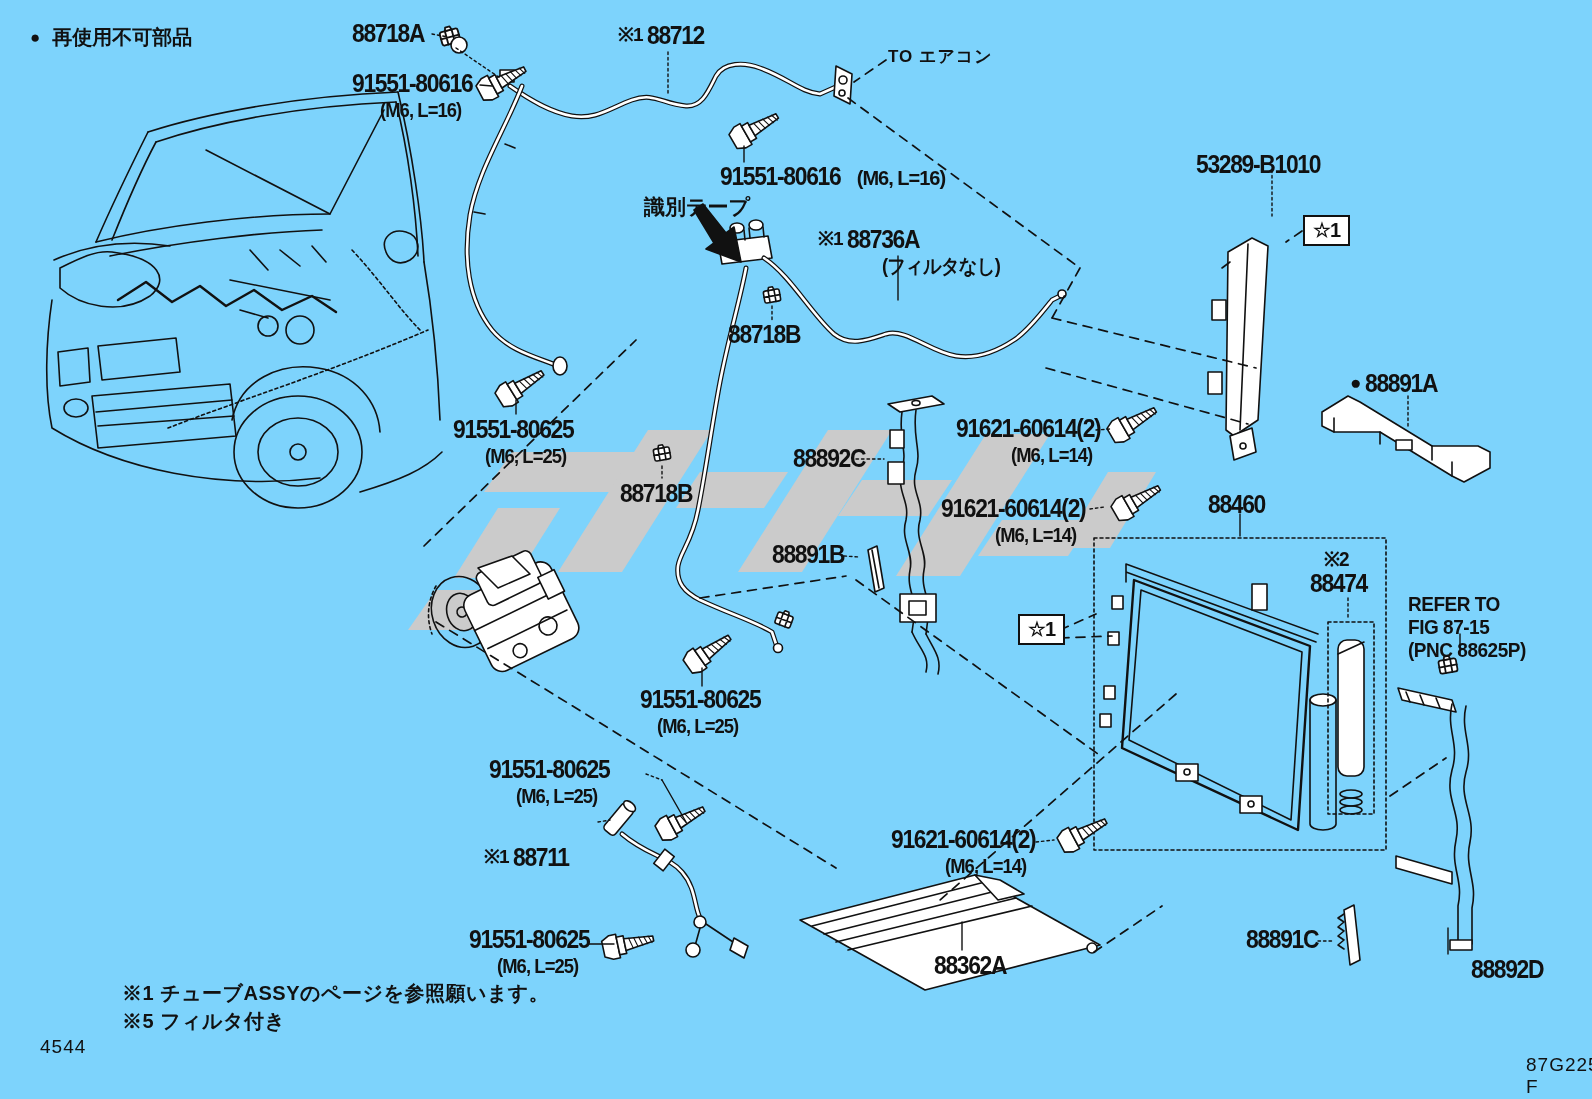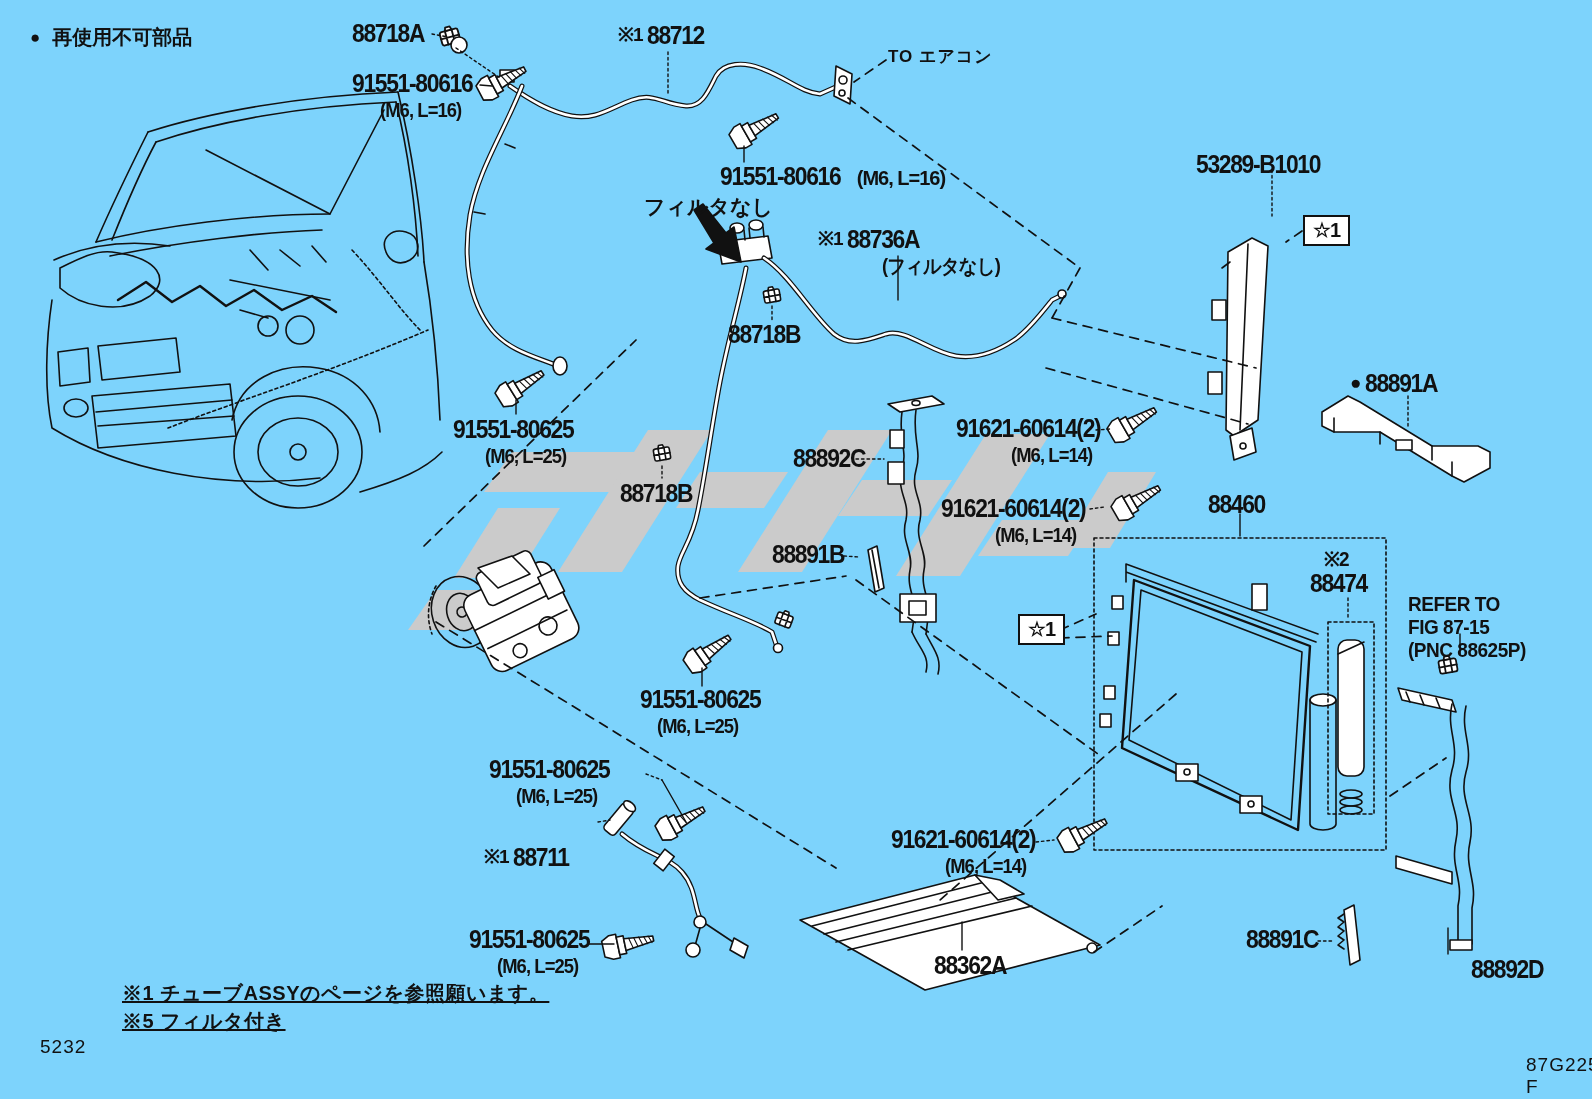--- a/index.html
+++ b/index.html
@@ -24,21 +24,21 @@
   .callout .sub{display:block;font-weight:700;font-size:20px;letter-spacing:-1px;margin-top:3px;
                 transform:scaleX(.92);transform-origin:0 0;}
   .callout.jp .main{font-size:21px;letter-spacing:0;transform:none;}
   .callout.jp-sm .main{font-size:17px;font-weight:700;letter-spacing:1px;transform:none;}
   .callout.mark .main{font-size:20px;letter-spacing:-1px;transform:scaleX(.95);}
   .callout.block .main{font-size:20px;letter-spacing:-.5px;transform:scaleX(.95);line-height:23px;}
   .starbox{position:absolute;border:2px solid #111;background:#fff;padding:1px 8px 2px 8px;
            font-weight:700;font-size:20px;letter-spacing:-1px;line-height:1.2;}
   .legend{position:absolute;left:30px;top:24px;font-size:20px;font-weight:600;}
   .legend .b{font-size:17px;margin-right:12px;vertical-align:1px;}
-  .note{position:absolute;font-size:20px;font-weight:600;letter-spacing:.5px;text-decoration:underline;}
+  .note{position:absolute;font-size:20px;font-weight:600;letter-spacing:.5px;}
   .code{position:absolute;font-size:19px;font-weight:400;letter-spacing:1px;}
 </style>
 </head>
 <body>
 
 <div class="canvas">
 
 <svg class="art" width="1592" height="1099" viewBox="0 0 1592 1099">
   <defs>
     <g id="bolt">
@@ -325,30 +325,30 @@
 
 <div class="legend">
   <span class="b">●</span><span>再使用不可部品</span>
 </div>
 
 <div class="starbox" style="left:1303px;top:215px;">☆1</div>
 <div class="starbox" style="left:1018px;top:614px;">☆1</div>
 
 <div class="note" style="left:122px;top:980px;">※1 チューブASSYのページを参照願います。</div>
 <div class="note" style="left:122px;top:1008px;">※5 フィルタ付き</div>
-<div class="code" style="left:40px;top:1036px;">5232</div>
+<div class="code" style="left:40px;top:1036px;">4544</div>
 <div class="code" style="left:1526px;top:1054px;">87G225-F</div>
 
 <div>
       <div class="callout" style="left: 352px; top: 20px;"><span class="main">88718A</span></div>
       <div class="callout" style="left: 352px; top: 70px;"><span class="main">91551-80616</span><span class="sub" style="margin-left: 28px;">(M6, L=16)</span></div>
       <div class="callout" style="left: 618px; top: 22px;"><span class="pre">※1</span><span class="main">88712</span></div>
       <div class="callout jp-sm" style="left: 888px; top: 48px; text-decoration: underline;"><span class="main">TO エアコン</span></div>
       <div class="callout" style="left: 676px; top: 163px; margin-left: 44px;"><span class="main">91551-80616</span><span class="tail">(M6, L=16)</span></div>
-      <div class="callout jp" style="left: 644px; top: 196px;"><span class="main">フィルタなし</span></div>
+      <div class="callout jp" style="left: 644px; top: 196px;"><span class="main">識別テープ</span></div>
       <div class="callout" style="left: 818px; top: 226px;"><span class="pre">※1</span><span class="main">88736A</span><span class="sub" style="margin-left: 64px;">(フィルタなし)</span></div>
       <div class="callout" style="left: 728px; top: 321px;"><span class="main">88718B</span></div>
       <div class="callout" style="left: 1196px; top: 151px;"><span class="main">53289-B1010</span></div>
       <div class="callout" style="left: 1350px; top: 370px;"><span class="pre">●</span><span class="main">88891A</span></div>
       <div class="callout" style="left: 453px; top: 416px;"><span class="main">91551-80625</span><span class="sub" style="margin-left: 32px;">(M6, L=25)</span></div>
       <div class="callout" style="left: 620px; top: 480px;"><span class="main">88718B</span></div>
       <div class="callout" style="left: 793px; top: 445px;"><span class="main">88892C</span></div>
       <div class="callout" style="left: 956px; top: 415px;"><span class="main">91621-60614(2)</span><span class="sub" style="margin-left: 55px;">(M6, L=14)</span></div>
       <div class="callout" style="left: 941px; top: 495px;"><span class="main">91621-60614(2)</span><span class="sub" style="margin-left: 54px;">(M6, L=14)</span></div>
       <div class="callout" style="left: 1208px; top: 491px;"><span class="main">88460</span></div>

